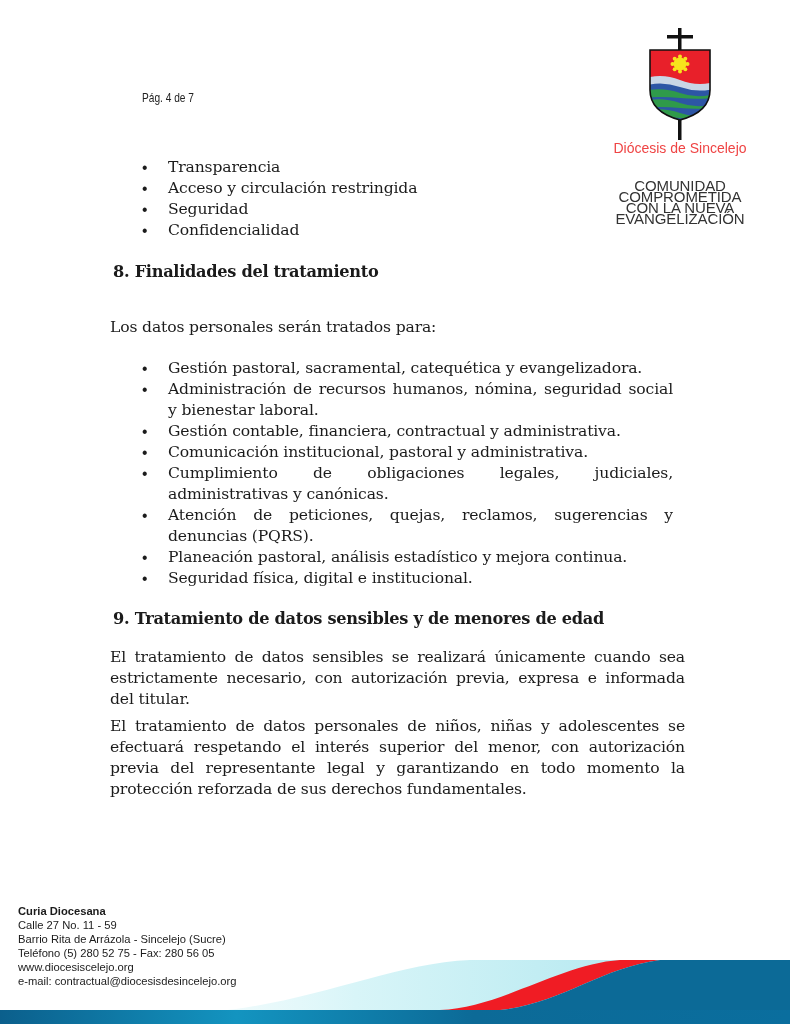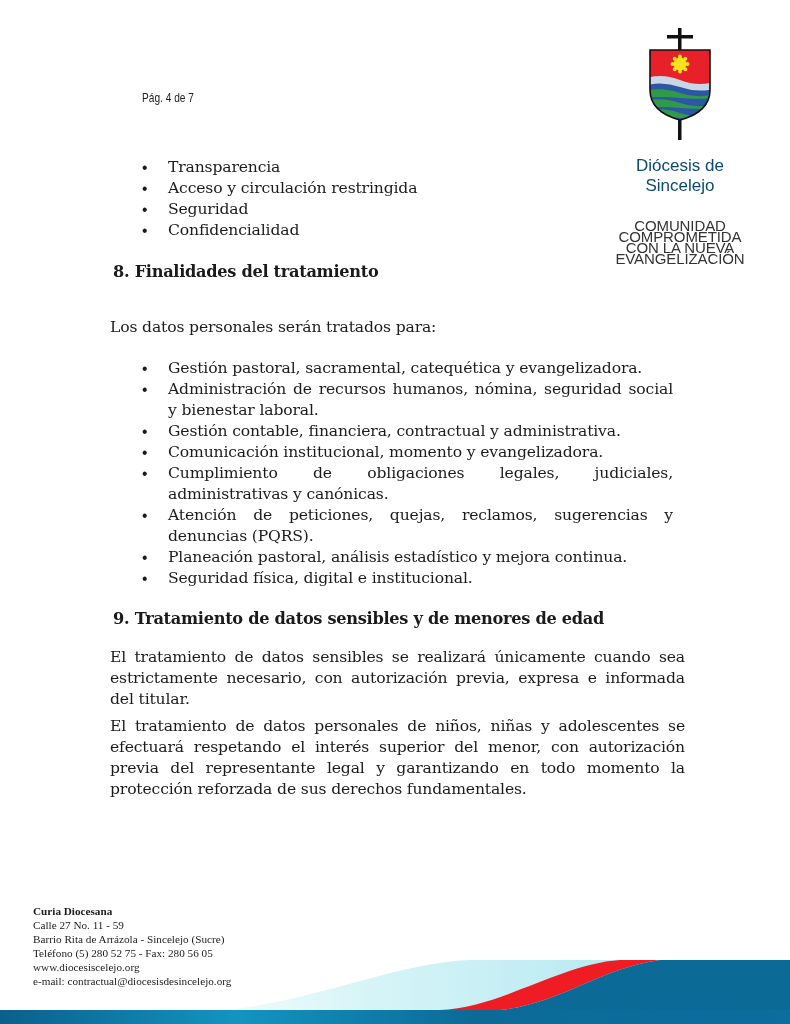--- a/index.html
+++ b/index.html
@@ -8,33 +8,33 @@
     background: #ffffff; color: #1b1b1b;
     font-family: "DejaVu Serif", "Liberation Serif", serif;
   }
   .page-num {
     position: absolute; left: 142px; top: 90px;
     font-family: "Liberation Sans", sans-serif; font-size: 13px;
     transform: scaleX(0.78); transform-origin: left top; color: #222;
   }
   .logo { position: absolute; left: 600px; top: 28px; width: 160px; text-align: center; }
   .logo svg { display: block; margin: 0 auto; }
-  .logo-name { font-family: "Liberation Sans", sans-serif; font-size: 17px; color: #0c4a6e; margin-top: 16px; }
+  .logo-name { font-family: "Liberation Sans", sans-serif; font-size: 14px; color: #ef4444; margin-top: 0; }
   .logo-slogan { font-family: "Liberation Sans", sans-serif; font-size: 15px; line-height: 11px; color: #333; margin-top: 24px; letter-spacing: -0.1px; }
 
   .content { position: absolute; left: 110px; top: 145px; width: 575px; font-size: 15.6px; line-height: 21px; }
   ul.bullets { margin: 12px; padding: 0 0 0 46px; list-style: none; }
   ul.bullets li { position: relative; text-align: justify; letter-spacing: -0.15px; }
   ul.bullets li::before { content: "•"; position: absolute; left: -26px; top: 0; font-family: "Liberation Sans", sans-serif; }
   h2 { font-size: 16.2px; font-weight: bold; margin: 3px; letter-spacing: -0.3px; }
   p { margin: 0; text-align: justify; letter-spacing: -0.15px; }
 
   .footer-text {
-    position: absolute; left: 33px; top: 904px;
-    font-family: Liberation Serif, serif; font-size: 11.2px; line-height: 14px; color: #1b1b1b;
+    position: absolute; left: 18px; top: 904px;
+    font-family: Liberation Sans, sans-serif; font-size: 11.2px; line-height: 14px; color: #1b1b1b;
   }
   .footer-text .title { font-weight: bold; }
   .footer-wave { position: absolute; left: 0; bottom: 0; width: 790px; height: 100px; }
 </style>
 </head>
 <body>
 
 <div class="page-num">Pág. 4 de 7</div>
 
 <div class="logo">
@@ -83,21 +83,21 @@
     <li>Confidencialidad</li>
   </ul>
 
   <h2 style="margin-top:20px">8. Finalidades del tratamiento</h2>
   <p style="margin-top:35px">Los datos personales serán tratados para:</p>
 
   <ul class="bullets" style="margin-top:20px">
     <li>Gestión pastoral, sacramental, catequética y evangelizadora.</li>
     <li>Administración de recursos humanos, nómina, seguridad social y bienestar laboral.</li>
     <li>Gestión contable, financiera, contractual y administrativa.</li>
-    <li>Comunicación institucional, momento y evangelizadora.</li>
+    <li>Comunicación institucional, pastoral y administrativa.</li>
     <li>Cumplimiento de obligaciones legales, judiciales, administrativas y canónicas.</li>
     <li>Atención de peticiones, quejas, reclamos, sugerencias y denuncias (PQRS).</li>
     <li>Planeación pastoral, análisis estadístico y mejora continua.</li>
     <li>Seguridad física, digital e institucional.</li>
   </ul>
 
   <h2 style="margin-top:19px">9. Tratamiento de datos sensibles y de menores de edad</h2>
   <p style="margin-top:18px">El tratamiento de datos sensibles se realizará únicamente cuando sea estrictamente necesario, con autorización previa, expresa e informada del titular.</p>
   <p style="margin-top:6px">El tratamiento de datos personales de niños, niñas y adolescentes se efectuará respetando el interés superior del menor, con autorización previa del representante legal y garantizando en todo momento la protección reforzada de sus derechos fundamentales.</p>
 </div>

